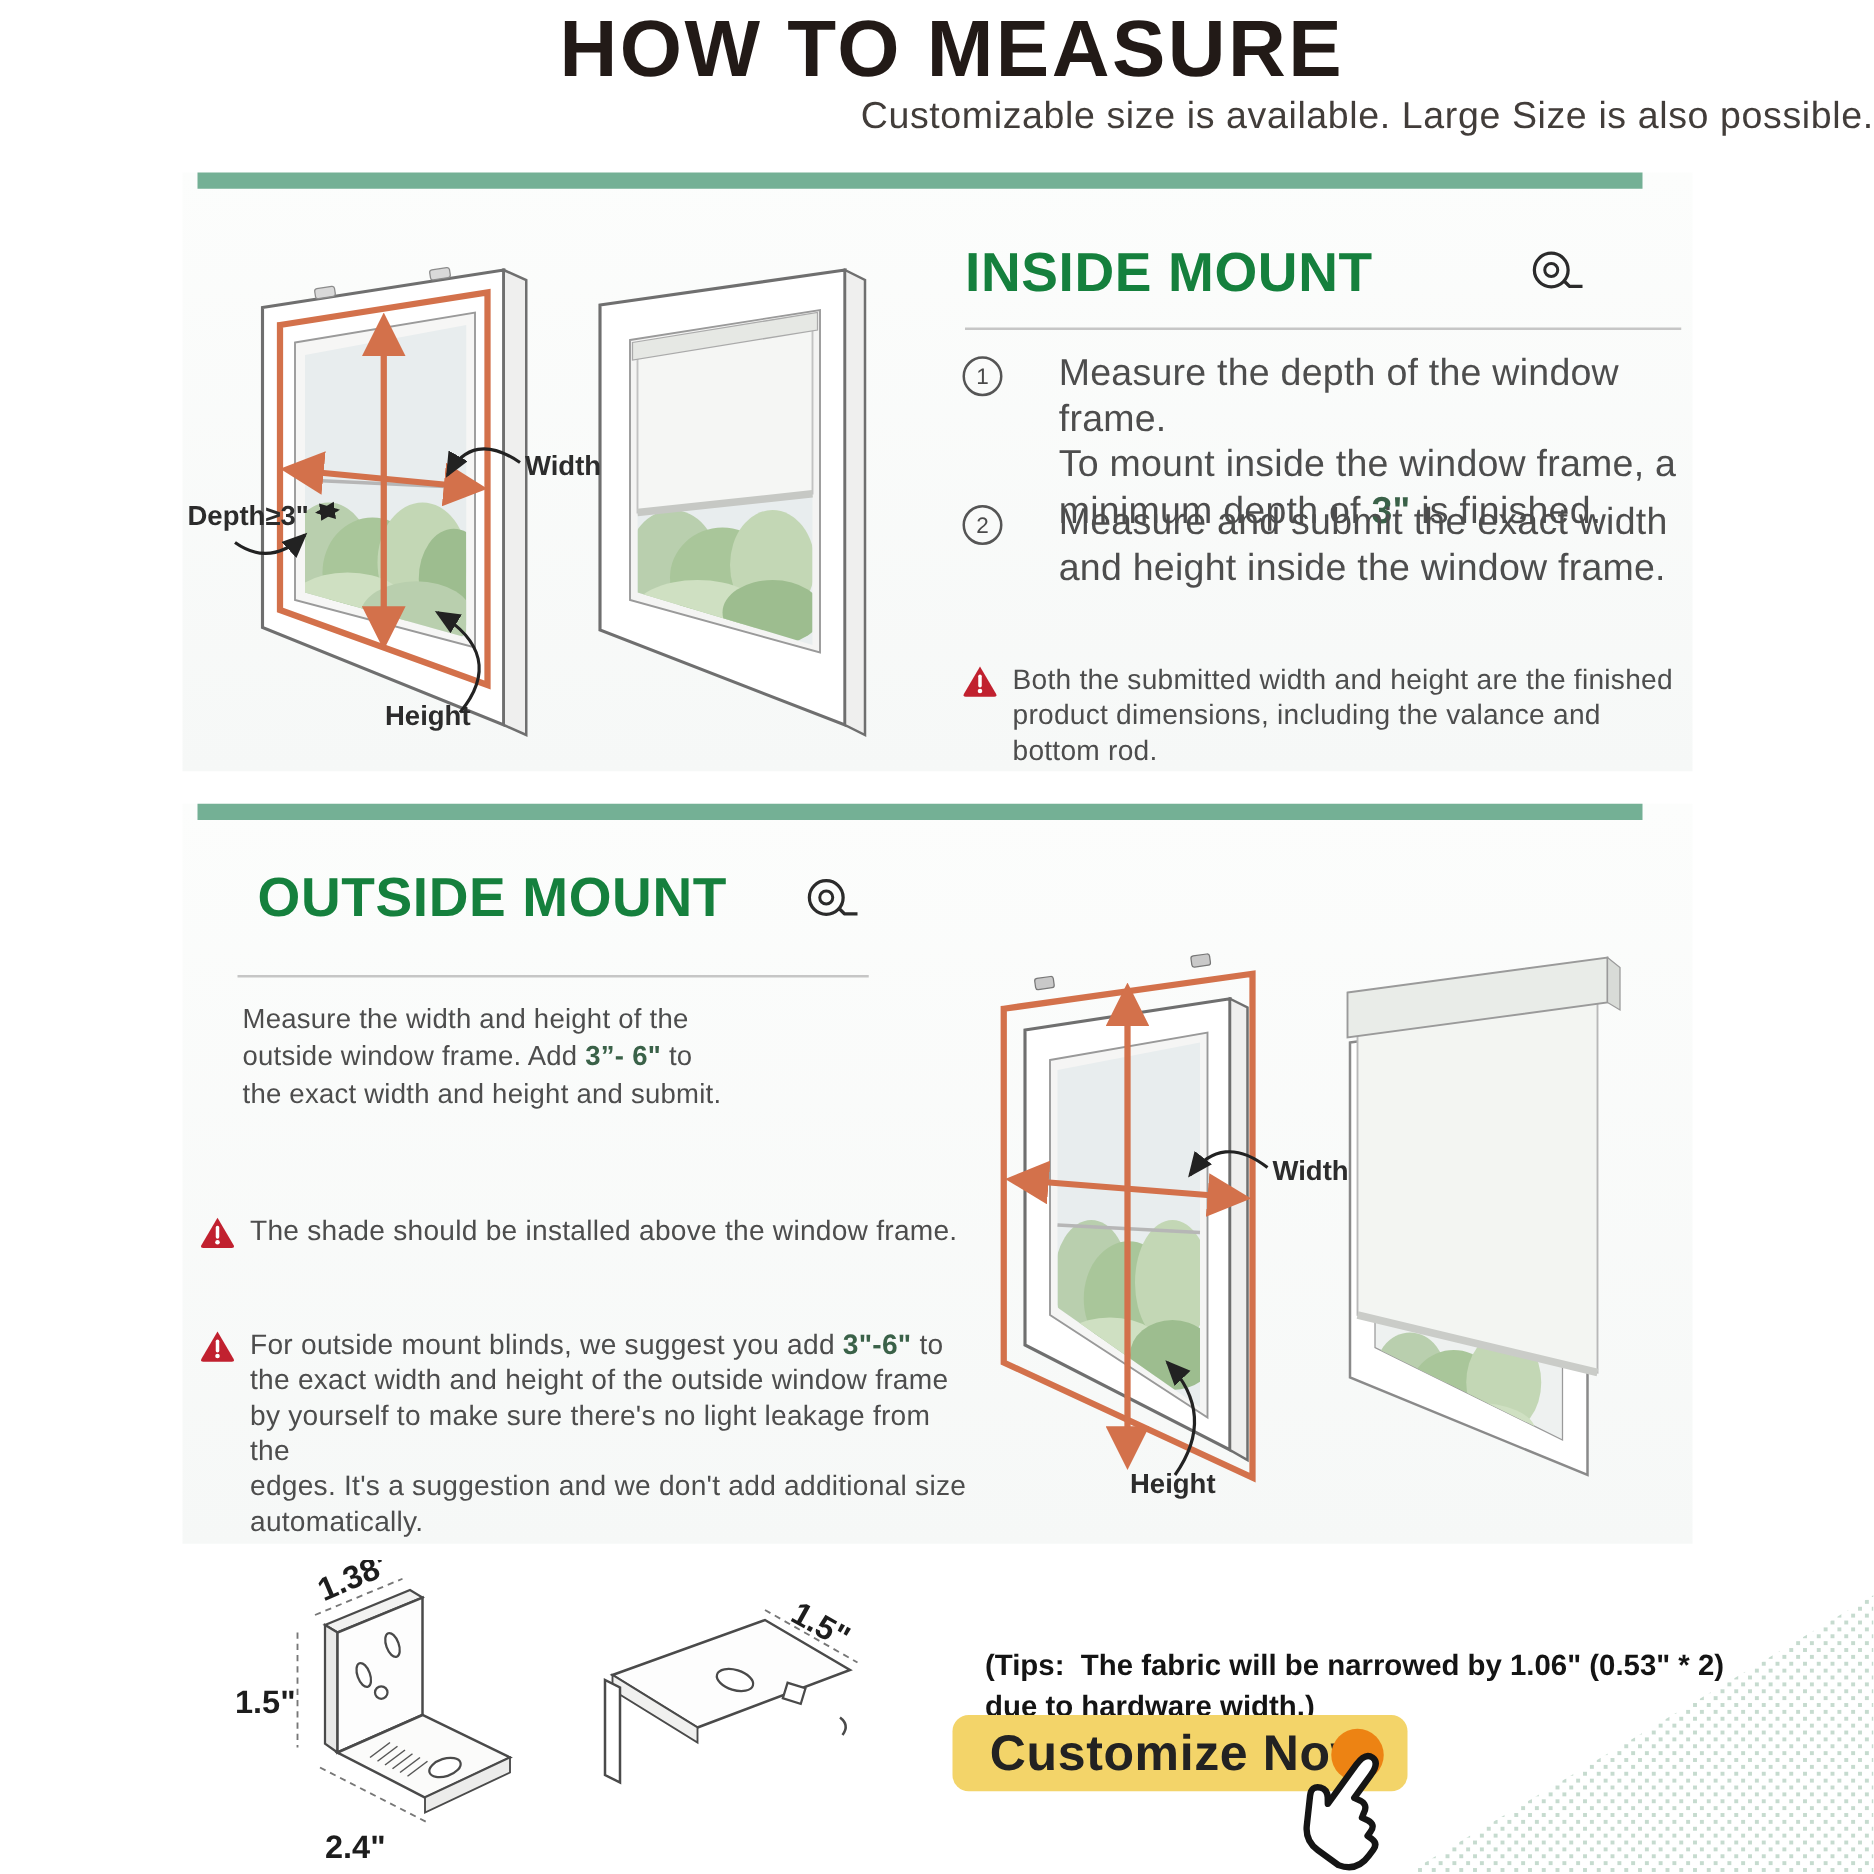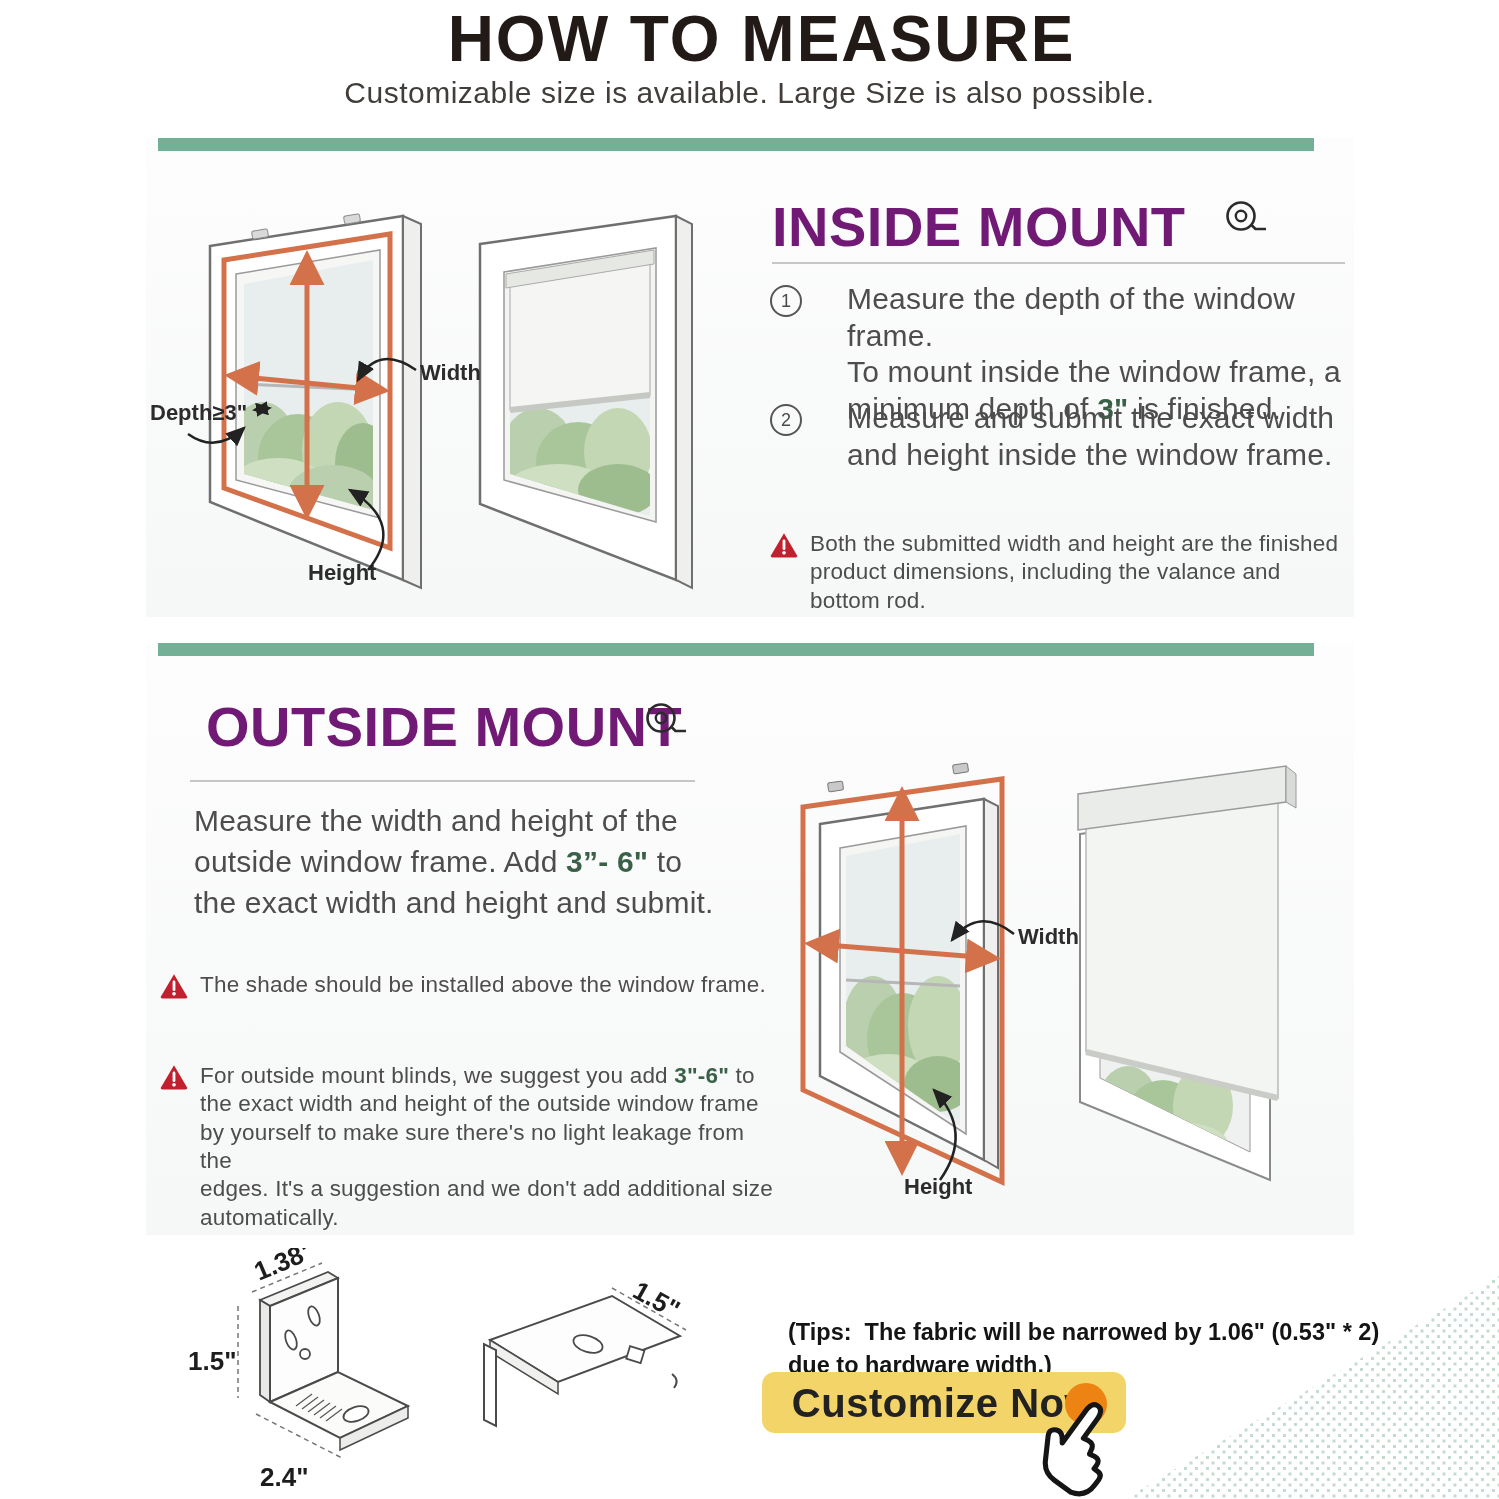--- a/index.html
+++ b/index.html
@@ -3,36 +3,36 @@
 <meta charset="utf-8">
 <style>
   html,body{margin:0;padding:0;background:#fff;}
   #root{position:relative;width:1499px;height:1499px;background:#ffffff;overflow:hidden;
         font-family:"Liberation Sans","DejaVu Sans",sans-serif;}
   .abs{position:absolute;}
 
   
   .page-title{left:0;top:2px;width:100%;text-align:center;font-size:64px;font-weight:800;
               letter-spacing:2px;color:#221a17;margin-left:12px;}
-  .page-subtitle{left:0;top:76px;width:100%;text-align:center;font-size:30px;color:#423d3a;letter-spacing:.5px;}
+  .page-subtitle{left:0;top:76px;width:100%;text-align:right;font-size:30px;color:#423d3a;letter-spacing:.5px;}
 
   
   .section{left:146px;width:1208px;background:linear-gradient(#fcfdfc,#f6f8f7);}
   .section .teal-bar{position:absolute;left:12px;right:40px;top:0;height:13px;background:#74b095;}
   #section-inside{top:138px;height:479px;}
   #section-outside{top:643px;height:592px;}
 
-  .mount-heading{font-size:56px;font-weight:800;color:#701a75;letter-spacing:.5px;}
+  .mount-heading{font-size:44px;font-weight:800;color:#15803d;letter-spacing:.5px;}
   .divider{height:2px;background:#c6c6c6;}
 
   .step{display:flex;align-items:flex-start;}
   .circle-num{flex:0 0 auto;width:28px;height:28px;border:2px solid #555;border-radius:50%;
               font-size:18px;line-height:28px;text-align:center;color:#4a4a4a;margin:4px 12px 0 0;}
   .body-text{font-size:30px;line-height:1.22;color:#4d4d4d;white-space:pre-line;letter-spacing:.2px;margin-left:33px;}
-  .desc-text{font-size:30px;line-height:1.37;color:#4d4d4d;white-space:pre-line;letter-spacing:.2px;}
+  .desc-text{font-size:22px;line-height:1.37;color:#4d4d4d;white-space:pre-line;letter-spacing:.2px;}
   .hl{color:#3a6148;font-weight:700;}
 
   .warn-row{display:flex;align-items:flex-start;}
   .warn-ico{flex:0 0 auto;width:28px;height:26px;margin:2px 12px 0 0;}
   .warn-text{font-size:22.5px;line-height:1.26;color:#4d4d4d;white-space:pre-line;letter-spacing:.2px;}
   .warn-text .hl{font-size:22.5px;}
 
   
   .tips-text{font-size:23.5px;font-weight:700;line-height:1.42;color:#141414;white-space:pre-line;margin-top:28px;}
   .cta-button{left:762px;top:1372px;width:364px;height:61px;background:#f3d469;border:none;

